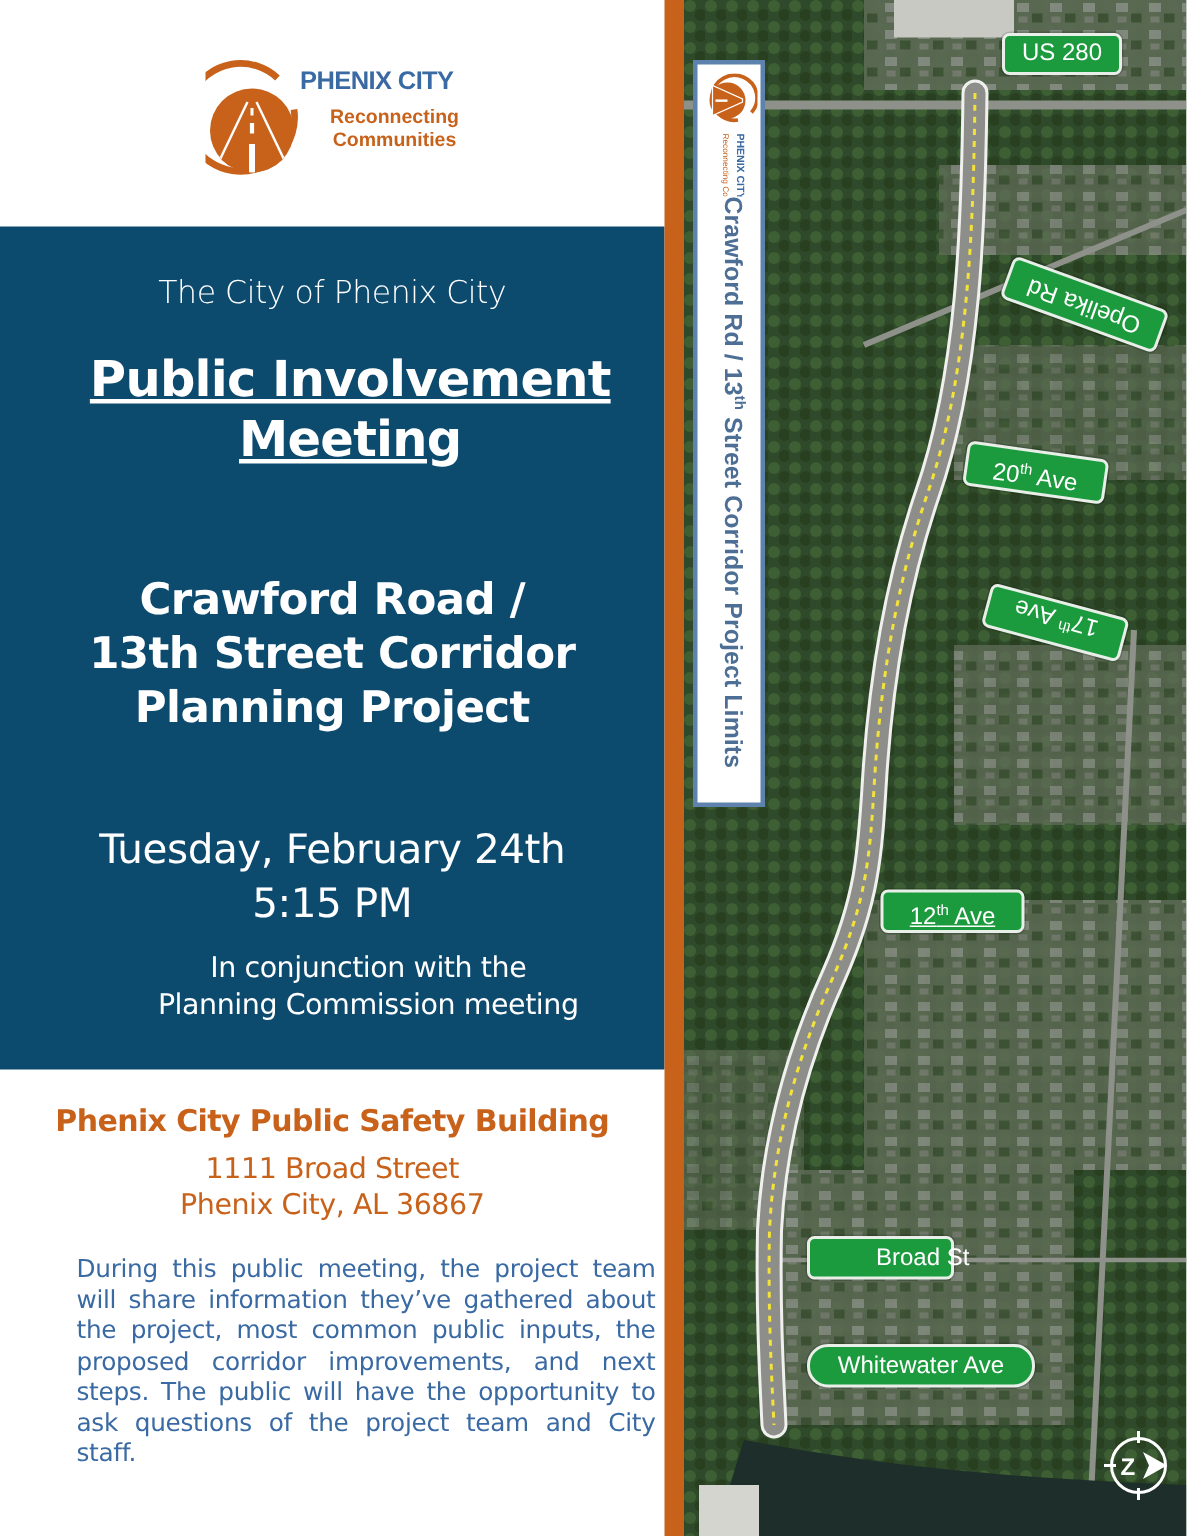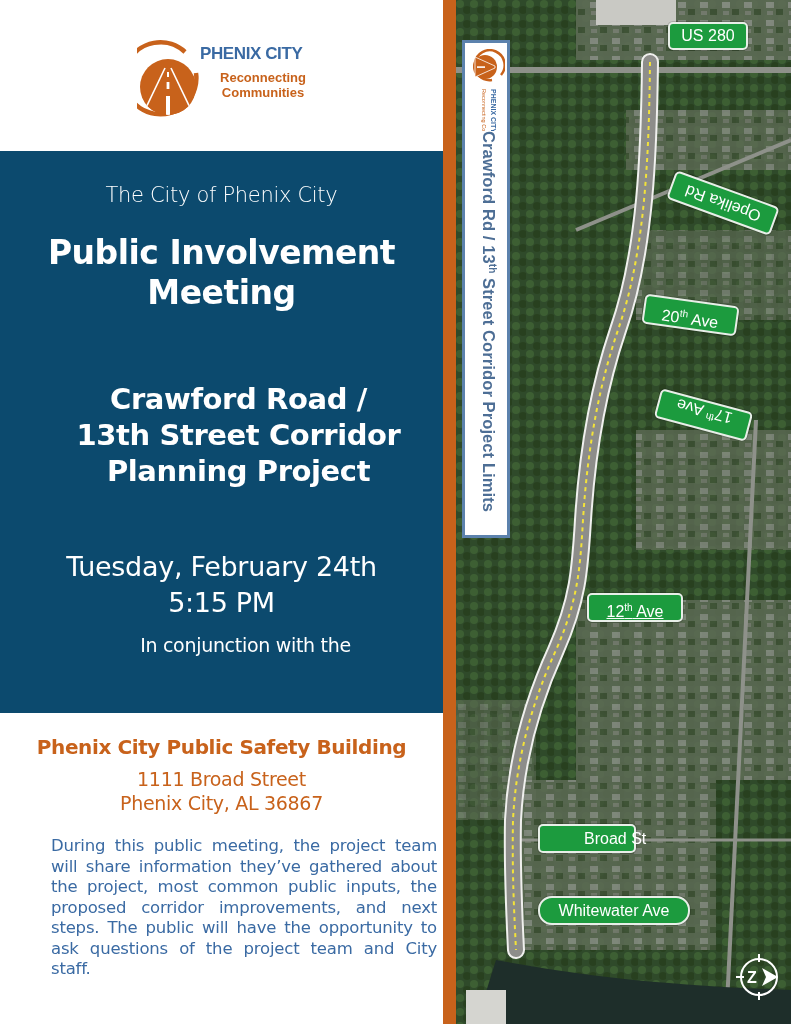--- a/index.html
+++ b/index.html
@@ -8,23 +8,23 @@
 
   
   .left { position: absolute; left: 0; top: 0; width: 443px; height: 1024px; background: #fff; }
 
   .logo { position: absolute; left: 137px; top: 40px; width: 200px; height: 90px; }
   .logo-text-1 { position: absolute; left: 63px; top: 4px; font: bold 17px "Liberation Sans", sans-serif; color: #3a6aa3; letter-spacing: -0.4px; white-space: nowrap; }
   .logo-text-2 { position: absolute; left: 64px; top: 30px; width: 124px; text-align: center; font: bold 13px "Liberation Sans", sans-serif; color: #c8621b; line-height: 15px; }
 
   .blue-panel { position: absolute; left: 0; top: 151px; width: 443px; height: 562px; background: #0c4a6e; color: #fff; text-align: center; }
   .bp-intro { position: absolute; left: 0; width: 100%; top: 32px; font: 21px "DejaVu Sans", sans-serif; font-weight: 200; letter-spacing: -0.3px; }
-  .bp-title { position: absolute; left: 0; width: 100%; top: 82px; font: bold 33px/40px "DejaVu Sans", sans-serif; letter-spacing: -0.5px; }
+  .bp-title { position: absolute; left: 12px; width: 100%; top: 82px; font: bold 33px/40px "DejaVu Sans", sans-serif; letter-spacing: -0.5px; text-decoration: underline; }
   .bp-for { position: absolute; left: 0; width: 100%; top: 190px; font: 19px "DejaVu Sans", sans-serif; }
-  .bp-project { position: absolute; left: 17px; width: 100%; top: 230px; font: bold 29px/36px "DejaVu Sans", sans-serif; letter-spacing: -0.4px; }
+  .bp-project { position: absolute; left: 0; width: 100%; top: 230px; font: bold 29px/36px "DejaVu Sans", sans-serif; letter-spacing: -0.4px; }
   .bp-date { position: absolute; left: 0; width: 100%; top: 398px; font: 27px/36px "DejaVu Sans", sans-serif; letter-spacing: -0.3px; }
   .bp-note { position: absolute; left: 0; width: 100%; top: 482px; font: 19px/25px "DejaVu Sans", sans-serif; letter-spacing: -0.3px; margin-left: 24px; }
 
   .venue-name { position: absolute; left: 0; width: 443px; top: 735px; text-align: center; font: bold 20px "DejaVu Sans", sans-serif; color: #c8621b; letter-spacing: -0.4px; }
   .venue-addr { position: absolute; left: 0; width: 443px; top: 767px; text-align: center; font: 19px/24px "DejaVu Sans", sans-serif; color: #c8621b; letter-spacing: -0.3px; }
   .desc { position: absolute; left: 27px; width: 386px; top: 836px; font: 16.5px/20.5px "DejaVu Sans", sans-serif; color: #3a6aa3; text-align: justify; letter-spacing: -0.2px; margin-left: 24px; }
 
   
   .divider { position: absolute; left: 443px; top: 0; width: 13px; height: 1024px; background: #c8621b; }
 
@@ -82,20 +82,21 @@
       <div>Crawford Road /</div>
       <div>13th Street Corridor</div>
       <div>Planning Project</div>
     </div>
     <div class="bp-date">
       <div>Tuesday, February 24th</div>
       <div>5:15 PM</div>
     </div>
     <div class="bp-note">
       <div>In conjunction with the</div>
+      <div>Planning Commission meeting</div>
     </div>
   </div>
 
   <div class="venue-name">Phenix City Public Safety Building</div>
   <div class="venue-addr">
     <div>1111 Broad Street</div>
     <div>Phenix City, AL 36867</div>
   </div>
 
   <div class="desc">During this public meeting, the project team will share information they’ve gathered about the project, most common public inputs, the proposed corridor improvements, and next steps. The public will have the opportunity to ask questions of the project team and City staff.</div>

